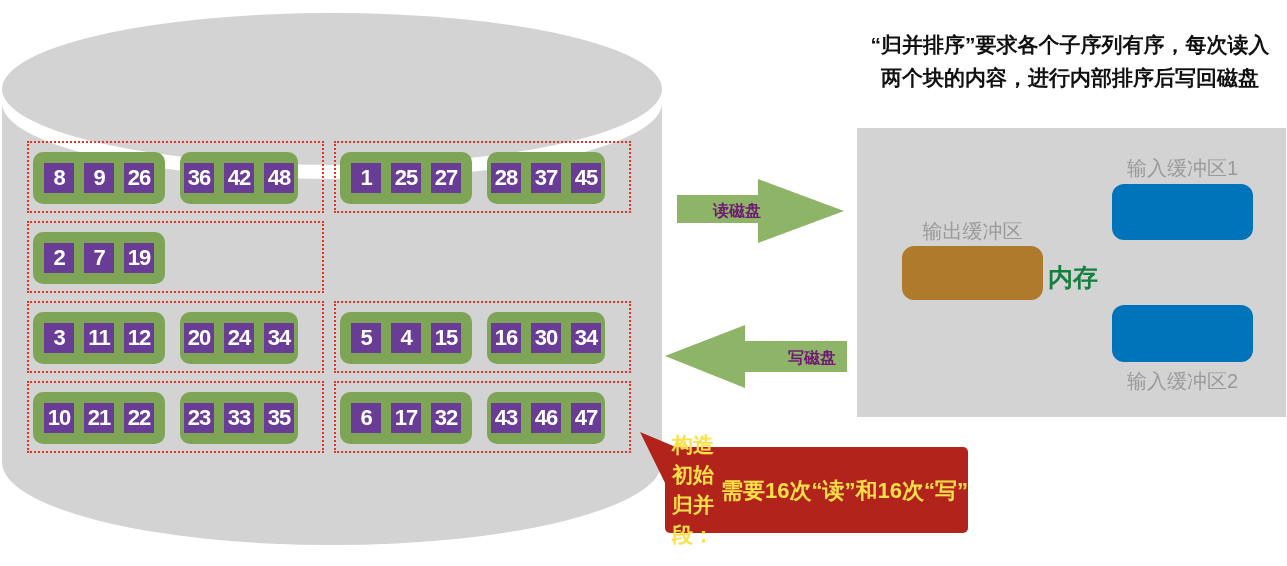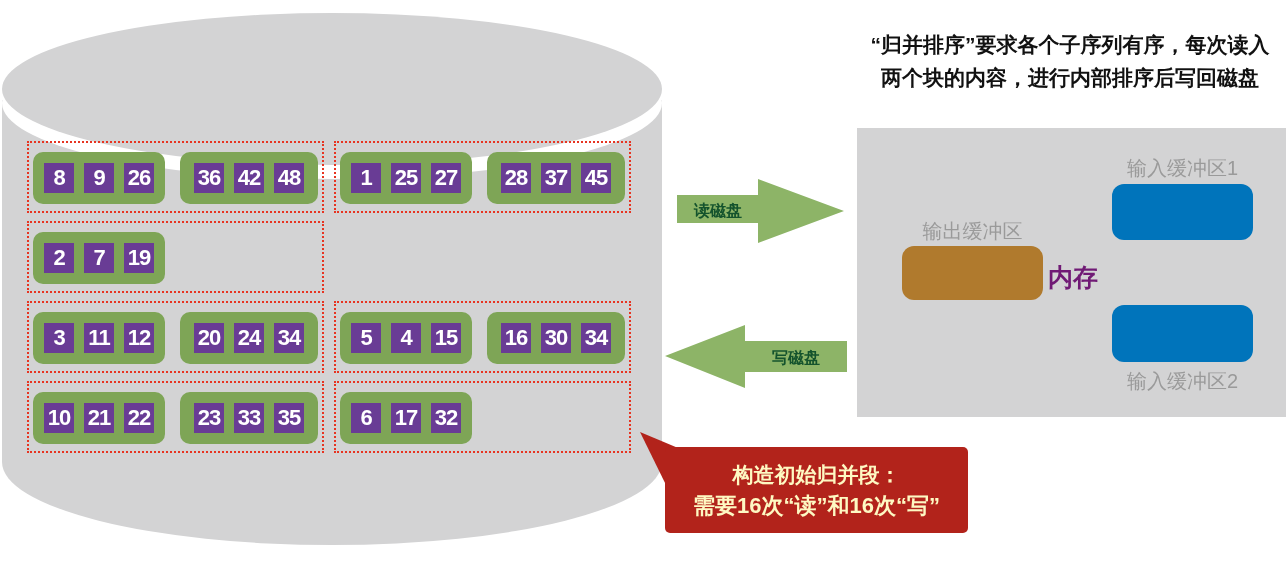--- a/index.html
+++ b/index.html
@@ -14,53 +14,53 @@
   #disk-groups{left:27px;top:141px;width:604px;height:314px;}
   .group{
     position:absolute;width:297px;height:72px;box-sizing:border-box;
     border:2px dotted #e73421;
   }
   .block{
     position:absolute;top:9px;height:52px;background:#7ea556;border-radius:10px;
     display:flex;align-items:center;justify-content:center;gap:10px;
   }
   .block.b0{left:4px;width:132px;}
-  .block.b1{left:151px;width:138px;}
+  .block.b1{left:151px;width:118px;}
   .cell{
     width:30px;height:30px;background:#693c95;color:#ffffff;
     font-weight:bold;font-size:22px;letter-spacing:-1px;
     display:flex;align-items:center;justify-content:center;
   }
   
   .arrow-label{
-    color:#14532d;font-size:16px;font-weight:bold;text-align:center;
+    color:#701a75;font-size:16px;font-weight:bold;margin-left:36px;
   }
   #read-arrow-label{left:677px;top:201px;width:82px;}
   #write-arrow-label{left:752px;top:348px;width:88px;}
   
   #memory-box{left:857px;top:128px;width:429px;height:289px;background:#d3d3d4;}
   .buf-label{color:#9a9a9a;font-size:20px;text-align:center;white-space:nowrap;}
   #in1-label{left:1108px;top:155px;width:149px;}
   #out-label{left:898px;top:218px;width:149px;}
   #in2-label{left:1108px;top:368px;width:149px;}
   .buffer{border-radius:12px;}
   #buffer-in1{left:1112px;top:184px;width:141px;height:56px;background:#0074bb;}
   #buffer-in2{left:1112px;top:305px;width:141px;height:57px;background:#0074bb;}
   #buffer-out{left:902px;top:246px;width:141px;height:54px;background:#b07a2d;}
-  #memory-title{left:1048px;top:261px;color:#701a75;font-size:25px;font-weight:bold;}
+  #memory-title{left:1048px;top:261px;color:#15803d;font-size:25px;font-weight:bold;}
   
   #annotation-top{
     left:850px;top:28px;width:440px;text-align:center;color:#111111;
     font-size:21px;font-weight:bold;line-height:33px;white-space:nowrap;
   }
   
   #callout-box{
     left:665px;top:447px;width:303px;height:86px;background:#b2231b;border-radius:5px;
-    display:flex;flex-direction:column;align-items:center;justify-content:center;
-    color:#fef9c3;font-weight:bold;text-align:center;
+    display:flex;flex-direction:row;align-items:center;justify-content:center;
+    color:#fde047;font-weight:bold;text-align:center;
   }
   #callout-line1{font-size:21px;line-height:30px;}
   #callout-line2{font-size:22px;line-height:31px;white-space:nowrap;}
 </style>
 </head>
 <body>
 
 <div class="canvas">
 
   <svg id="cylinder-svg" class="abs" width="665" height="566" viewBox="0 0 665 566">
@@ -136,20 +136,25 @@
           <div class="cell">33</div>
           <div class="cell">35</div>
         </div>
       </div>
       <div class="group" style="left: 307px; top: 240px;">
         <div class="block b0">
           <div class="cell">6</div>
           <div class="cell">17</div>
           <div class="cell">32</div>
         </div>
+        <div class="block b1">
+          <div class="cell">43</div>
+          <div class="cell">46</div>
+          <div class="cell">47</div>
+        </div>
       </div>
     </div>
 
   <svg class="abs" style="left:655px;top:170px" width="200" height="230" viewBox="655 170 200 230">
     <polygon points="677,195 758,195 758,179 844,211 758,243 758,223 677,223" fill="#8db467"></polygon>
     <polygon points="847,341 745,341 745,325 665,356 745,388 745,372 847,372" fill="#8db467"></polygon>
   </svg>
   <div id="read-arrow-label" class="abs arrow-label">读磁盘</div>
   <div id="write-arrow-label" class="abs arrow-label">写磁盘</div>
 

